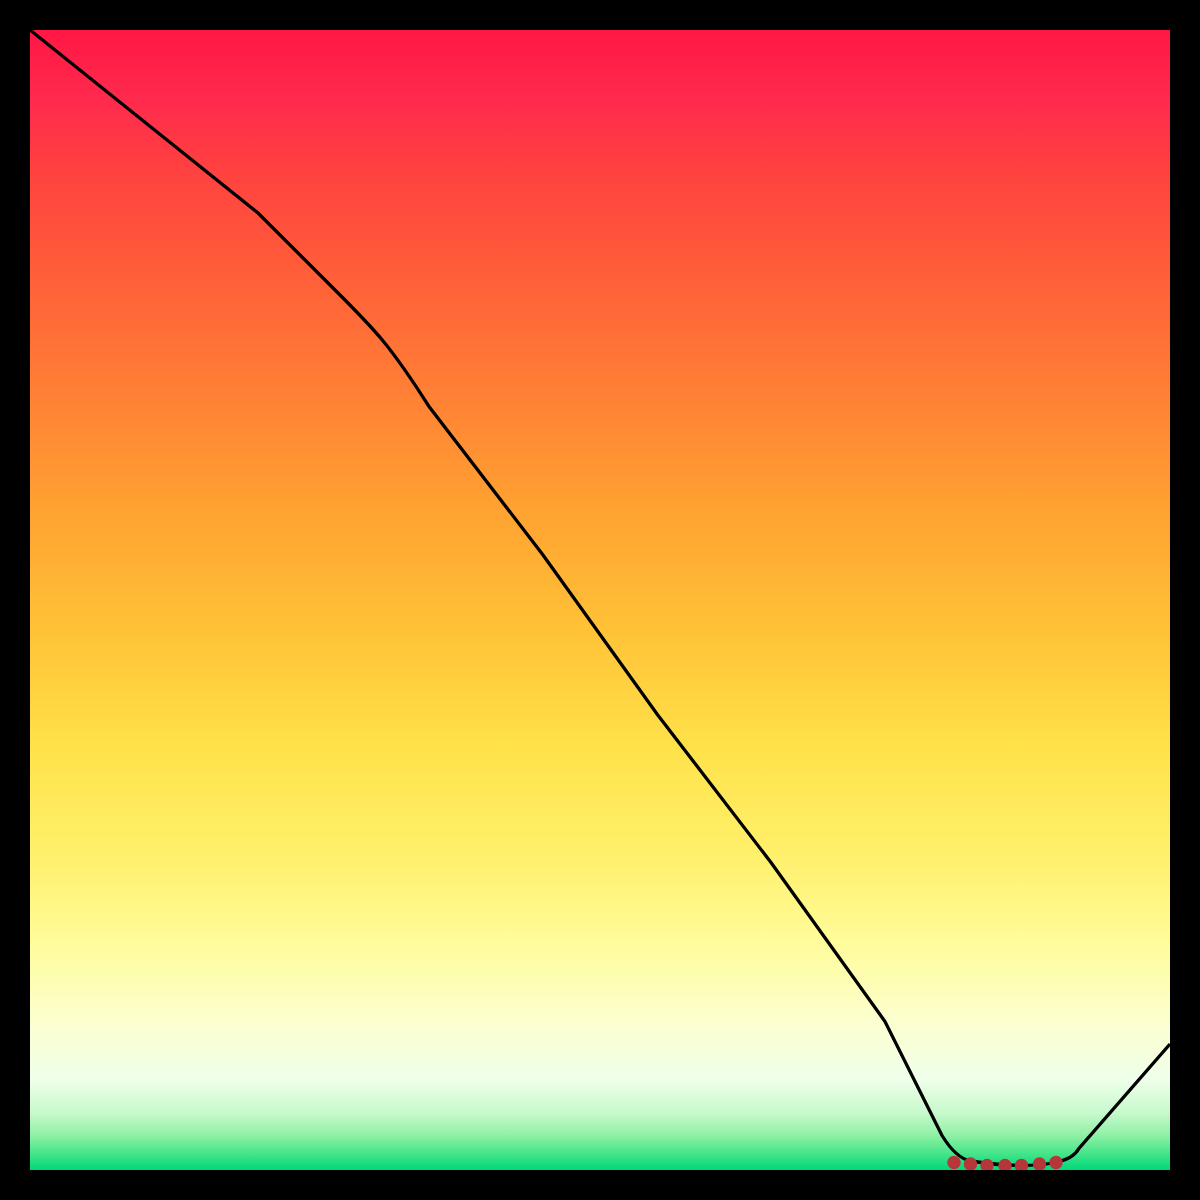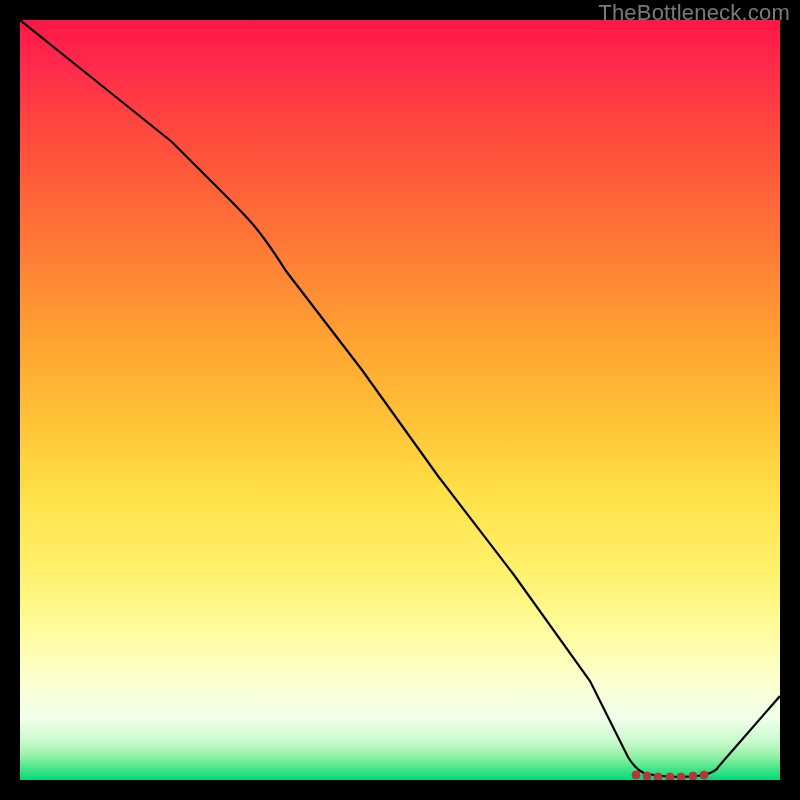--- a/index.html
+++ b/index.html
@@ -23,21 +23,20 @@
       #47e58a 98.5%,
       #00d87a 100%
   )}
   svg.curve{position:absolute;left:20px;top:20px;width:760px;height:760px;pointer-events:none}
   .valley-dots circle{fill:#b7363a;stroke:#b7363a}
 </style>
 </head>
 <body>
 
 <div class="frame">
-  <div class="watermark">TheBottleneck.com</div>
   <div class="plot"></div>
 
   <svg class="curve" viewBox="0 0 760 760">
     <path d="M 0 0
              L 76 61
              L 152 122
              L 205 175
              C 230 200 240 210 266 251
              L 342 350
              L 418 456

